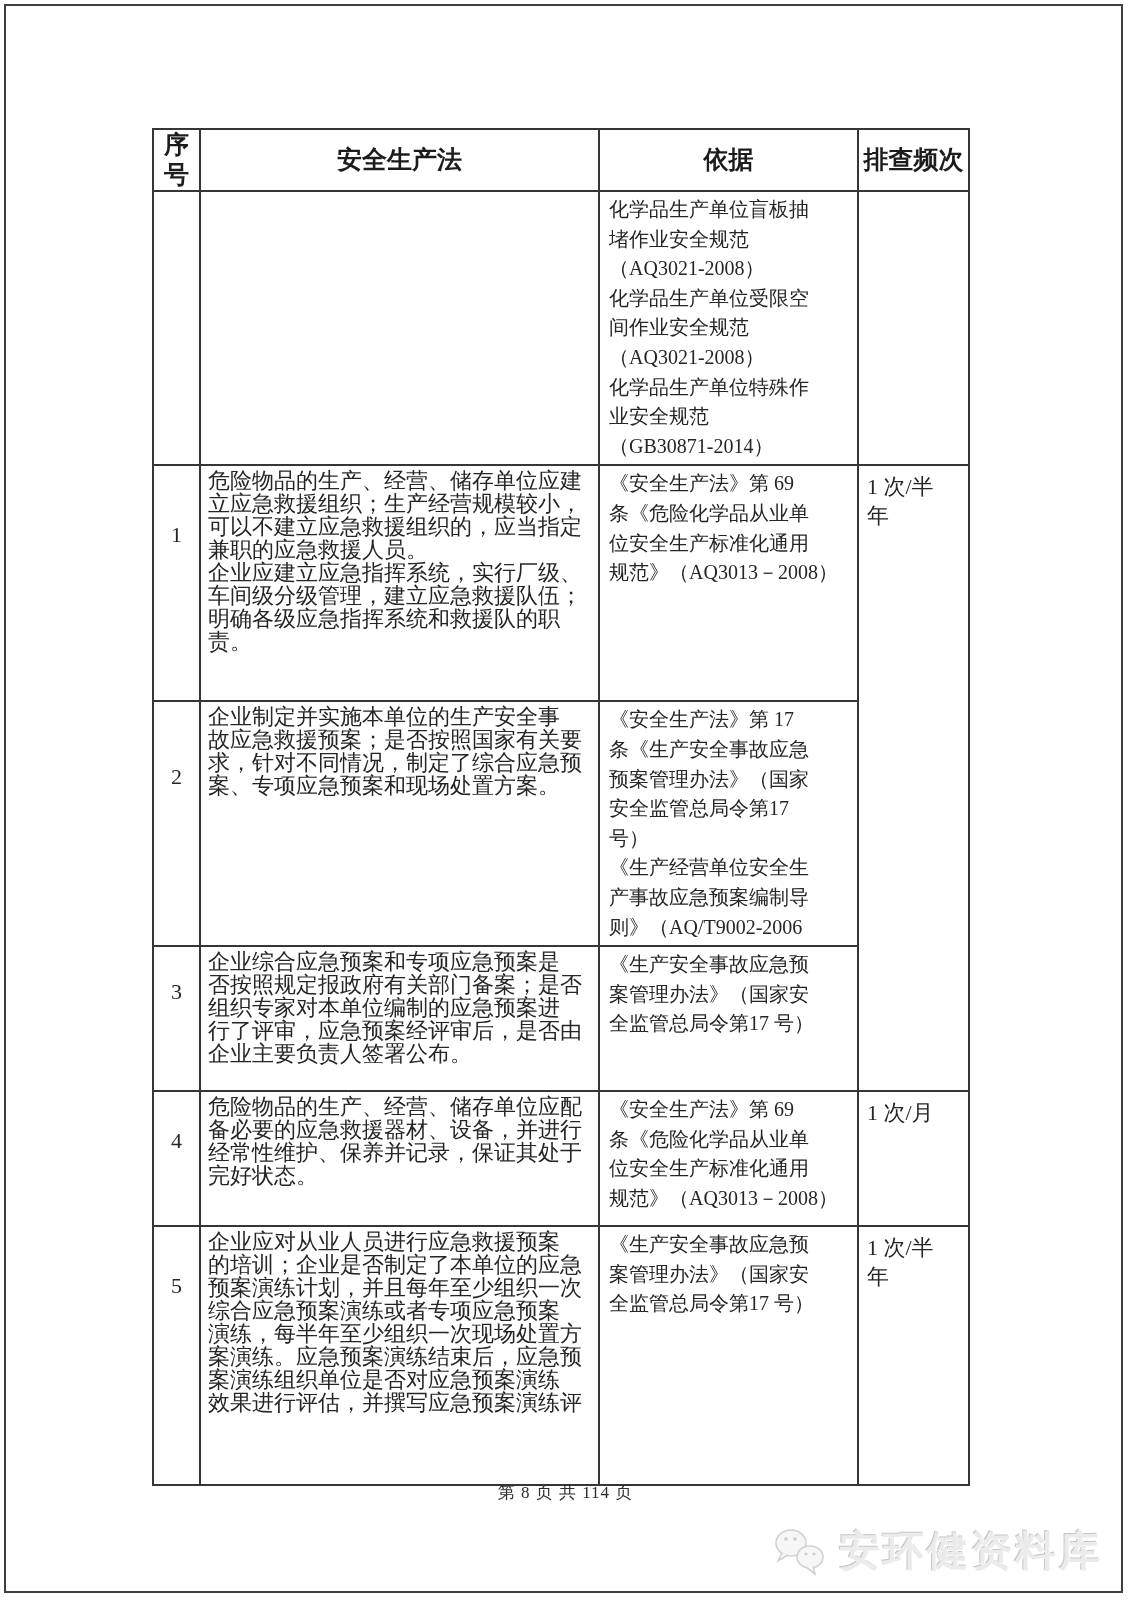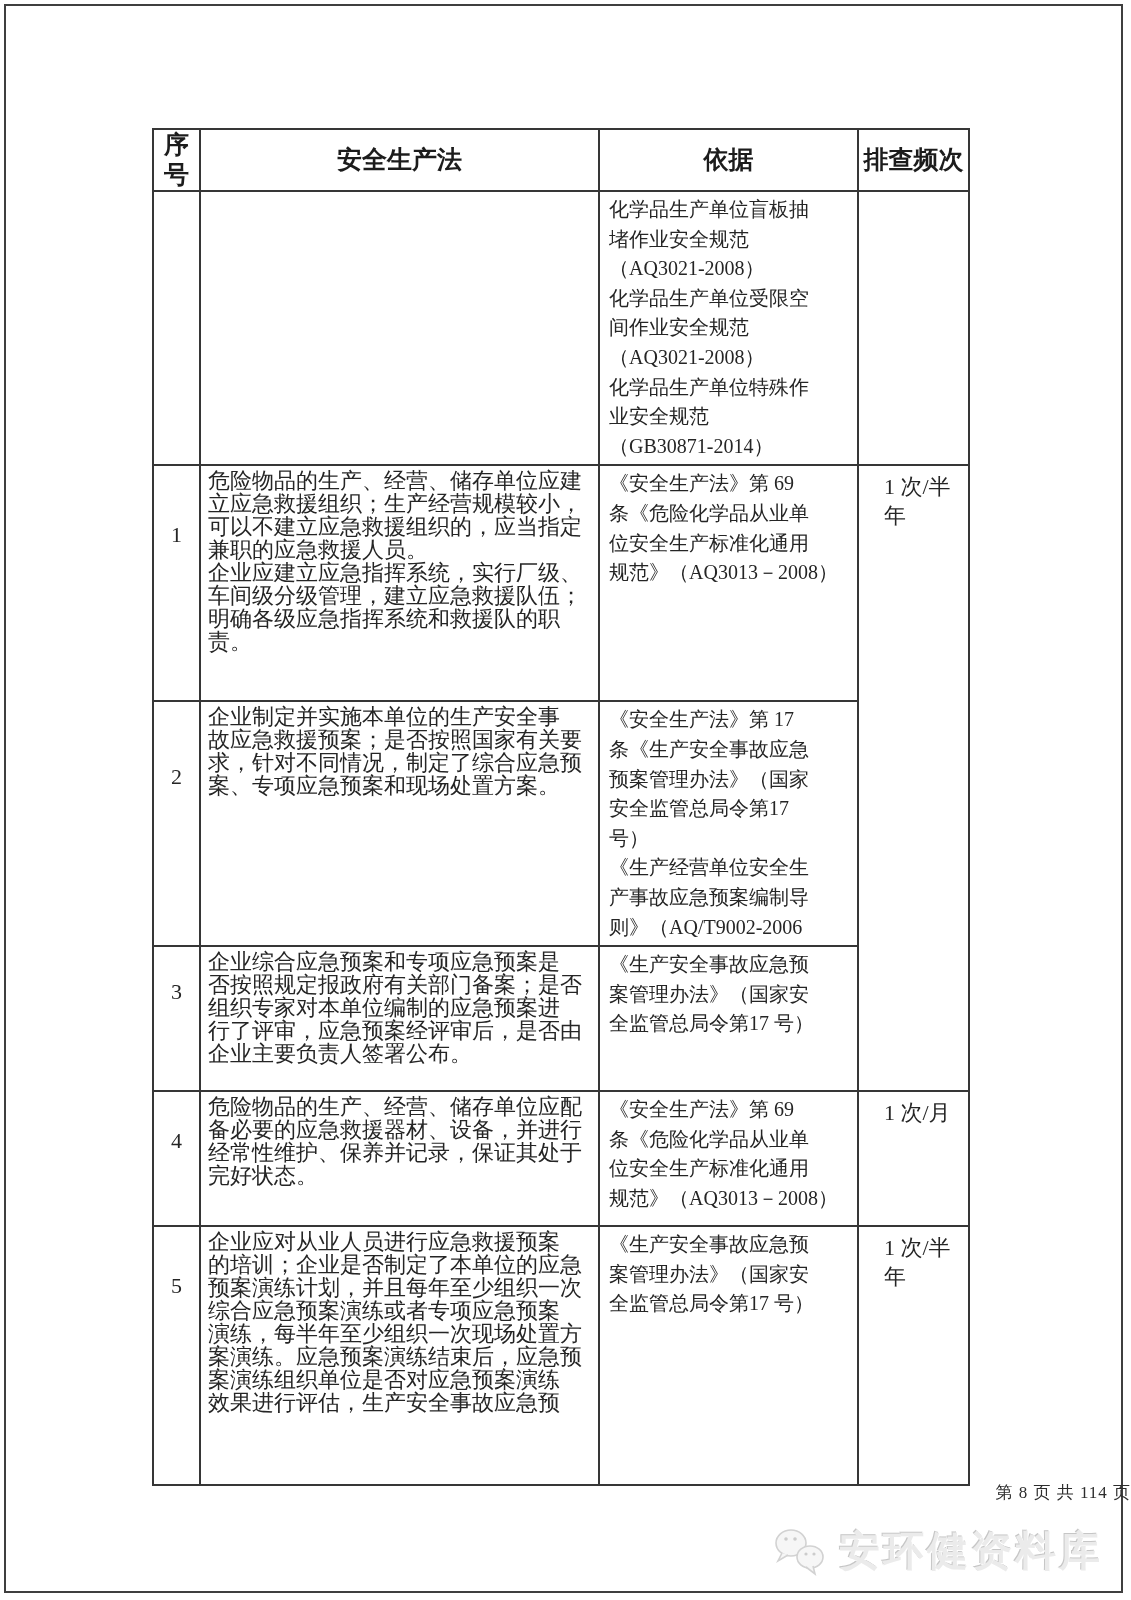--- a/index.html
+++ b/index.html
@@ -27,36 +27,36 @@
   .doc-table th{
     font-weight:bold;font-size:25px;line-height:30px;
     text-align:center;vertical-align:middle;padding:0 2px;color:#1c1c1c;
   }
   .doc-table td{padding:3px 7px;color:#252525;}
   td.no{
     text-align:center;font-size:22px;line-height:26px;padding:0;
   }
   td.content{font-size:22px;line-height:23px;}
   td.basis{font-size:20px;line-height:29.6px;padding-left:9px;}
-  td.freq{font-size:22px;line-height:29px;padding-top:6px;padding-left:25px;}
+  td.freq{font-size:22px;line-height:29px;padding-top:6px;padding-left:8px;}
   tr.hr{height:62px;margin-top:40px;}
   tr.r0{height:267px;}
   tr.r1{height:236px;}
   tr.r2{height:240px;}
   tr.r3{height:145px;}
   tr.r4{height:135px;}
   tr.r5{height:259px;}
   tr.r1 td.no{padding-top:56px;}
   tr.r2 td.no{padding-top:62px;}
   tr.r3 td.no{padding-top:32px;}
   tr.r4 td.no{padding-top:36px;}
   tr.r5 td.no{padding-top:46px;}
   .footer{
     position:absolute;left:0;top:1481px;width:1131px;
-    text-align:right;font-size:17px;letter-spacing:1px;color:#2d2d2d;
+    text-align:center;font-size:17px;letter-spacing:1px;color:#2d2d2d;
   }
   .watermark{
     position:absolute;right:28px;top:1524px;height:58px;
     display:flex;gap:6px;
   }
   .watermark .wm-text{
     font-size:41px;font-weight:bold;letter-spacing:3px;
     color:#ebebeb;
     text-shadow:1px 1px 0 #ffffff,-1px -1px 0 #c6c6c6;
     font-family:"Liberation Sans","DejaVu Sans",sans-serif;
@@ -155,21 +155,21 @@
     </tr>
     <tr class="r5">
       <td class="no">5</td>
       <td class="content">企业应对从业人员进行应急救援预案
 的培训；企业是否制定了本单位的应急
 预案演练计划，并且每年至少组织一次
 综合应急预案演练或者专项应急预案
 演练，每半年至少组织一次现场处置方
 案演练。应急预案演练结束后，应急预
 案演练组织单位是否对应急预案演练
-效果进行评估，生产安全事故应急预</td>
+效果进行评估，并撰写应急预案演练评</td>
       <td class="basis">《生产安全事故应急预
 案管理办法》（国家安
 全监管总局令第17 号）</td>
       <td class="freq">1 次/半
 年</td>
     </tr>
   </tbody>
 </table>
 
 <div class="footer">第 8 页 共 114 页</div>

